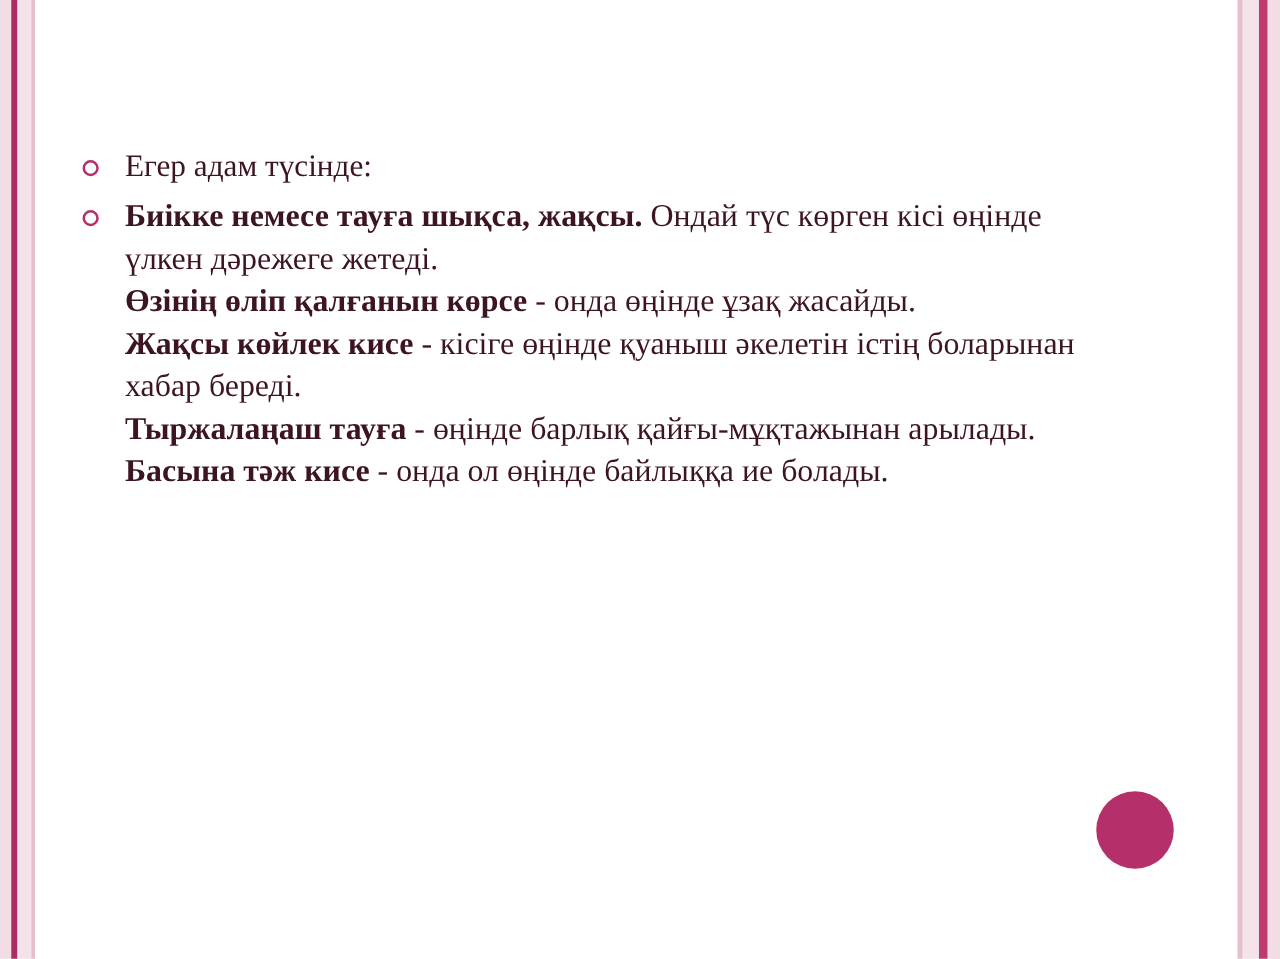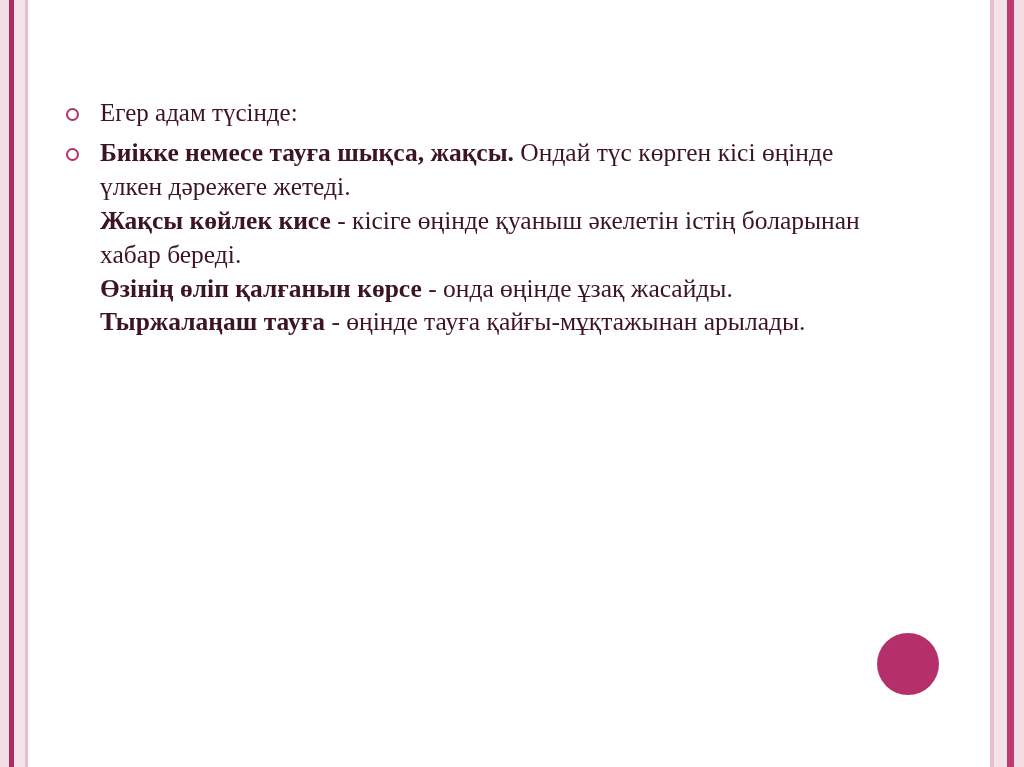--- a/index.html
+++ b/index.html
@@ -48,21 +48,21 @@
     width: 62px;
     height: 62px;
     border-radius: 50%;
     background: #b5306a;
   }
 
   
   .content {
     position: absolute;
     left: 58px;
-    top: 96px;
+    top: 116px;
     width: 830px;
   }
 
   ul.bullets {
     list-style: none;
     margin: 0;
     padding: 0;
   }
 
   ul.bullets > li {
@@ -121,30 +121,33 @@
         <span class="first-item">Егер адам түсінде:</span>
       </li>
 
       <li>
 
         <p class="para">
           <span class="b">Биікке немесе тауға шықса, жақсы.</span><span> Ондай түс көрген кісі өңінде үлкен дәрежеге жетеді.</span>
         </p>
 
         <p class="para">
-          <span class="b">Жақсы көйлек кисе</span><span> - кісіге өңінде қуаныш әкелетін істің боларынан хабар береді.</span>
+          <span class="b">Өзінің өліп қалғанын көрсе</span><span> - онда өңінде ұзақ жасайды.</span>
         </p>
 
         <p class="para">
-          <span class="b">Өзінің өліп қалғанын көрсе</span><span> - онда өңінде ұзақ жасайды.</span>
+          <span class="b">Жақсы көйлек кисе</span><span> - кісіге өңінде қуаныш әкелетін істің боларынан хабар береді.</span>
         </p>
 
 
         <p class="para">
-          <span class="b">Тыржалаңаш тауға</span><span> - өңінде тауға қайғы-мұқтажынан арылады.</span>
+          <span class="b">Тыржалаңаш тауға</span><span> - өңінде барлық қайғы-мұқтажынан арылады.</span>
         </p>
 
+        <p class="para">
+          <span class="b">Басына тәж кисе</span><span> - онда ол өңінде байлыққа ие болады.</span>
+        </p>
 
       </li>
 
     </ul>
   </div>
 </div>
 
 </body></html>

